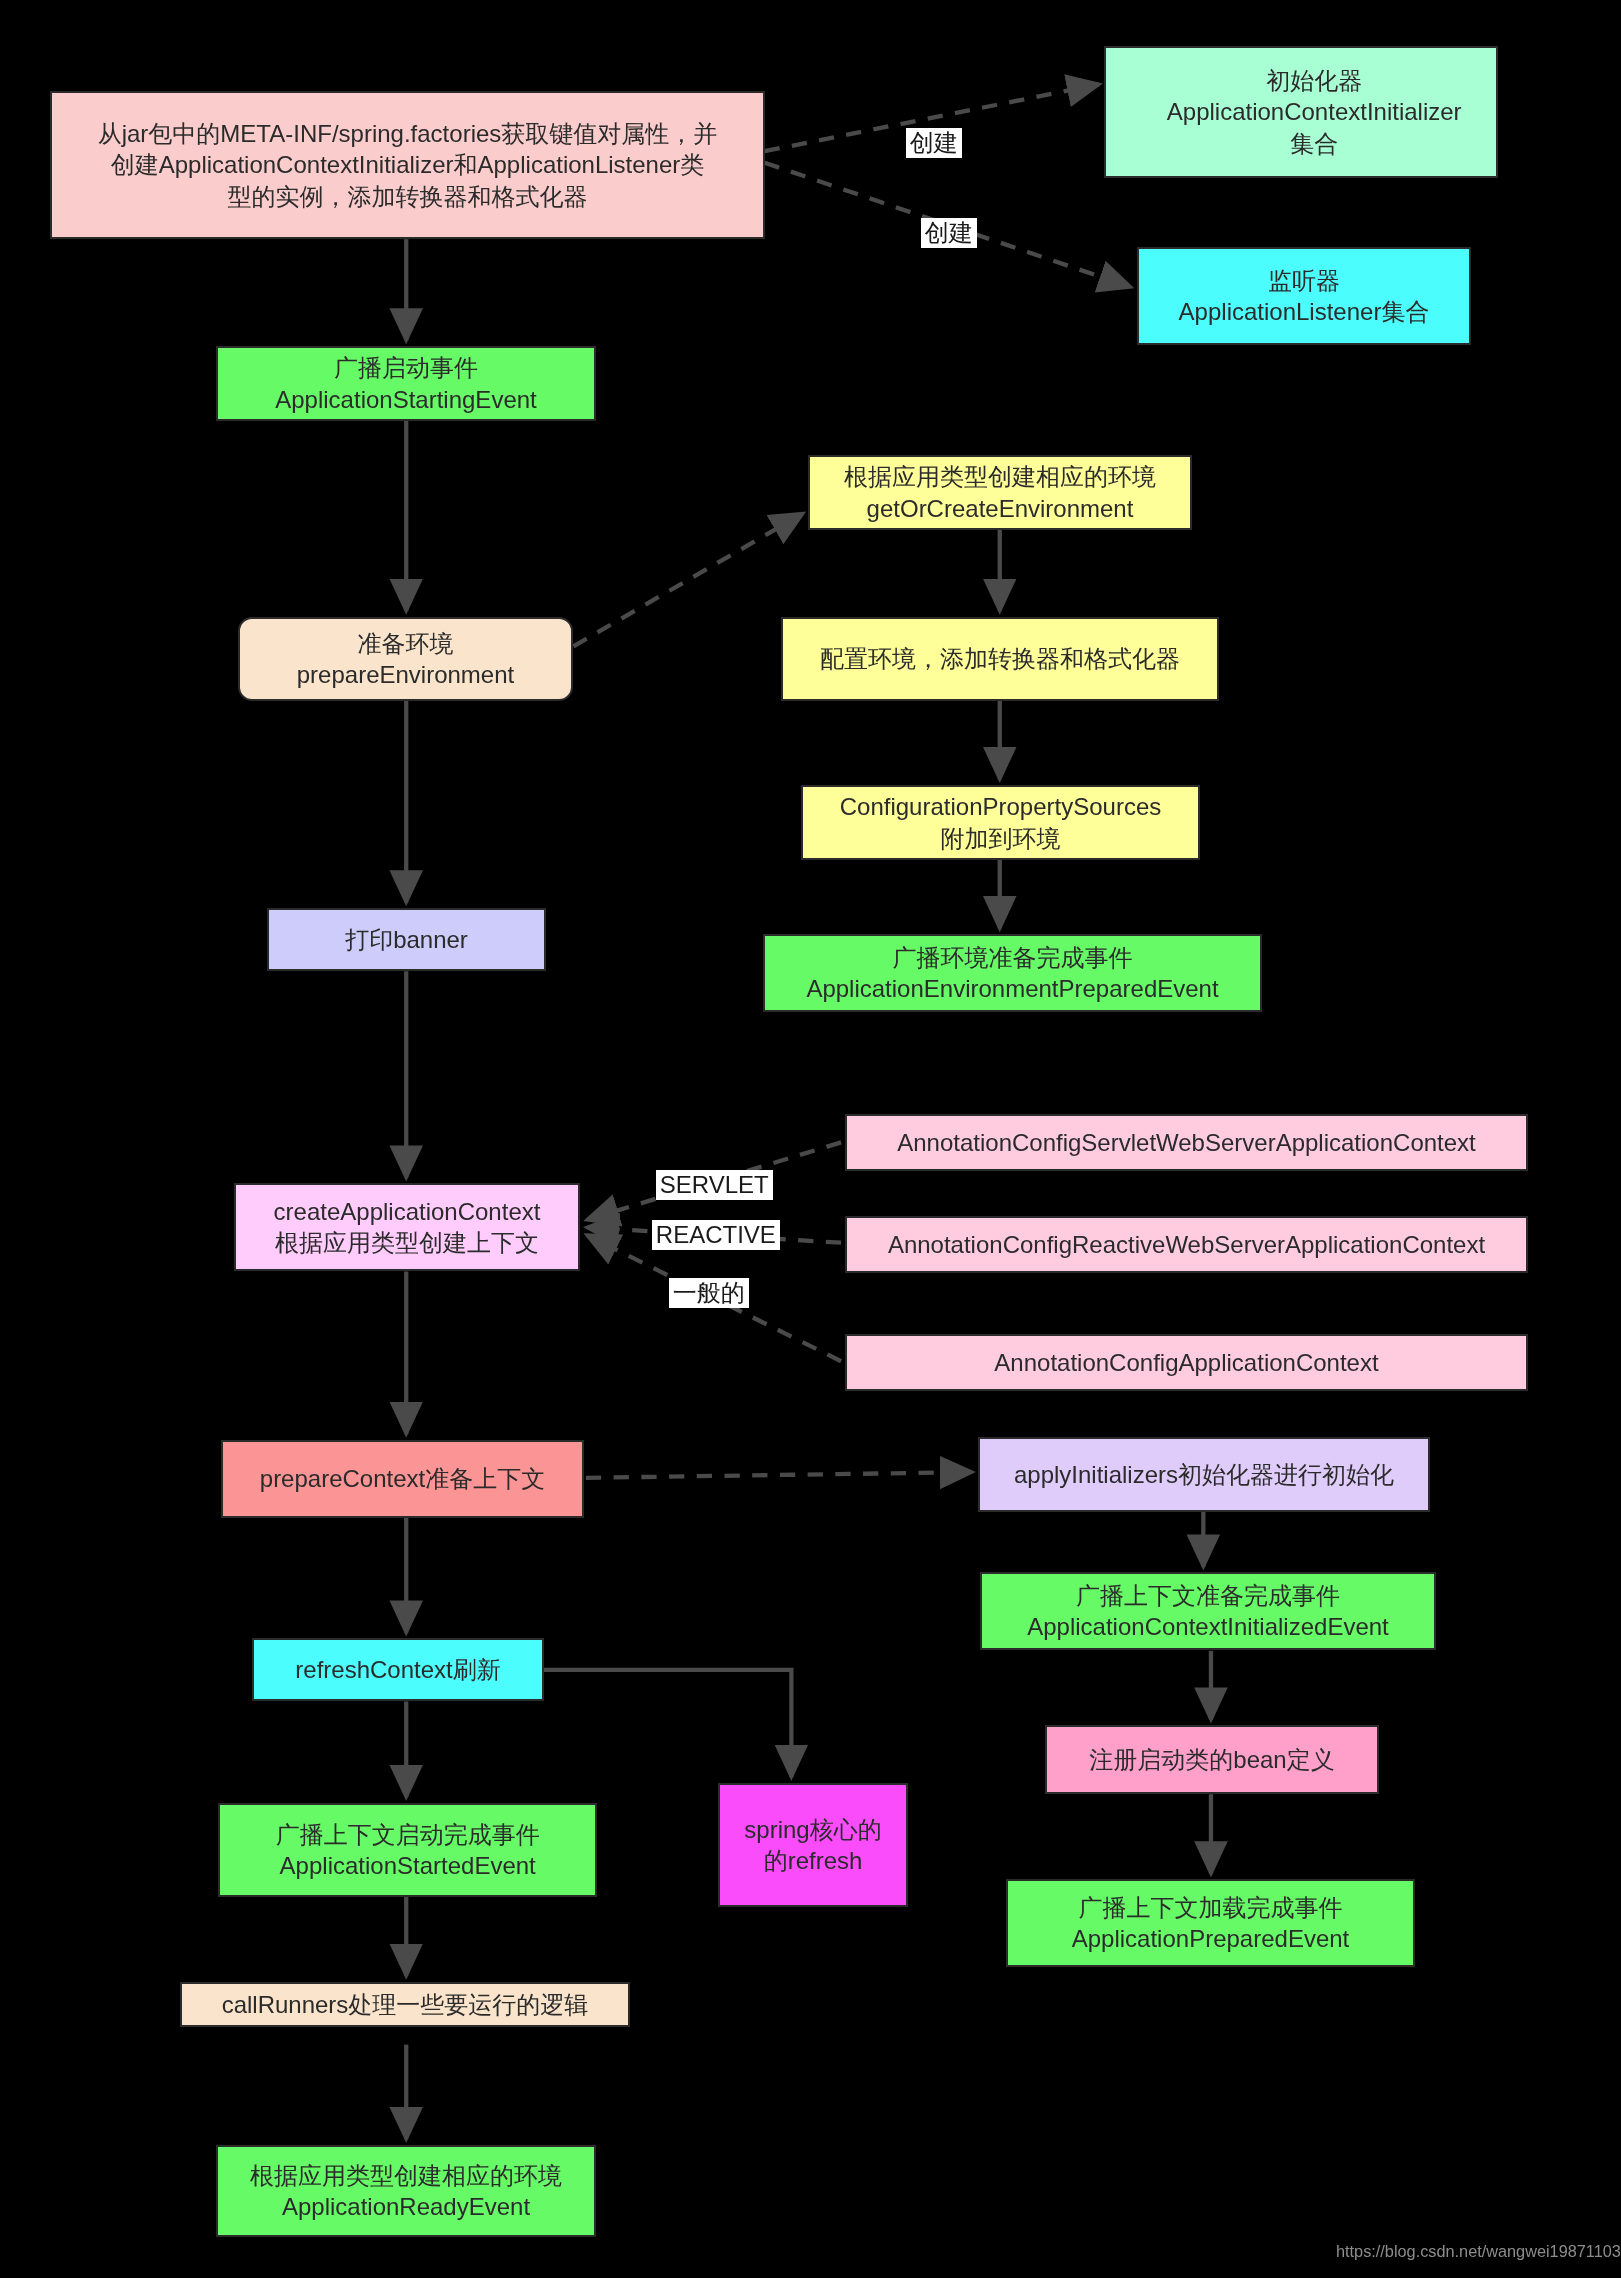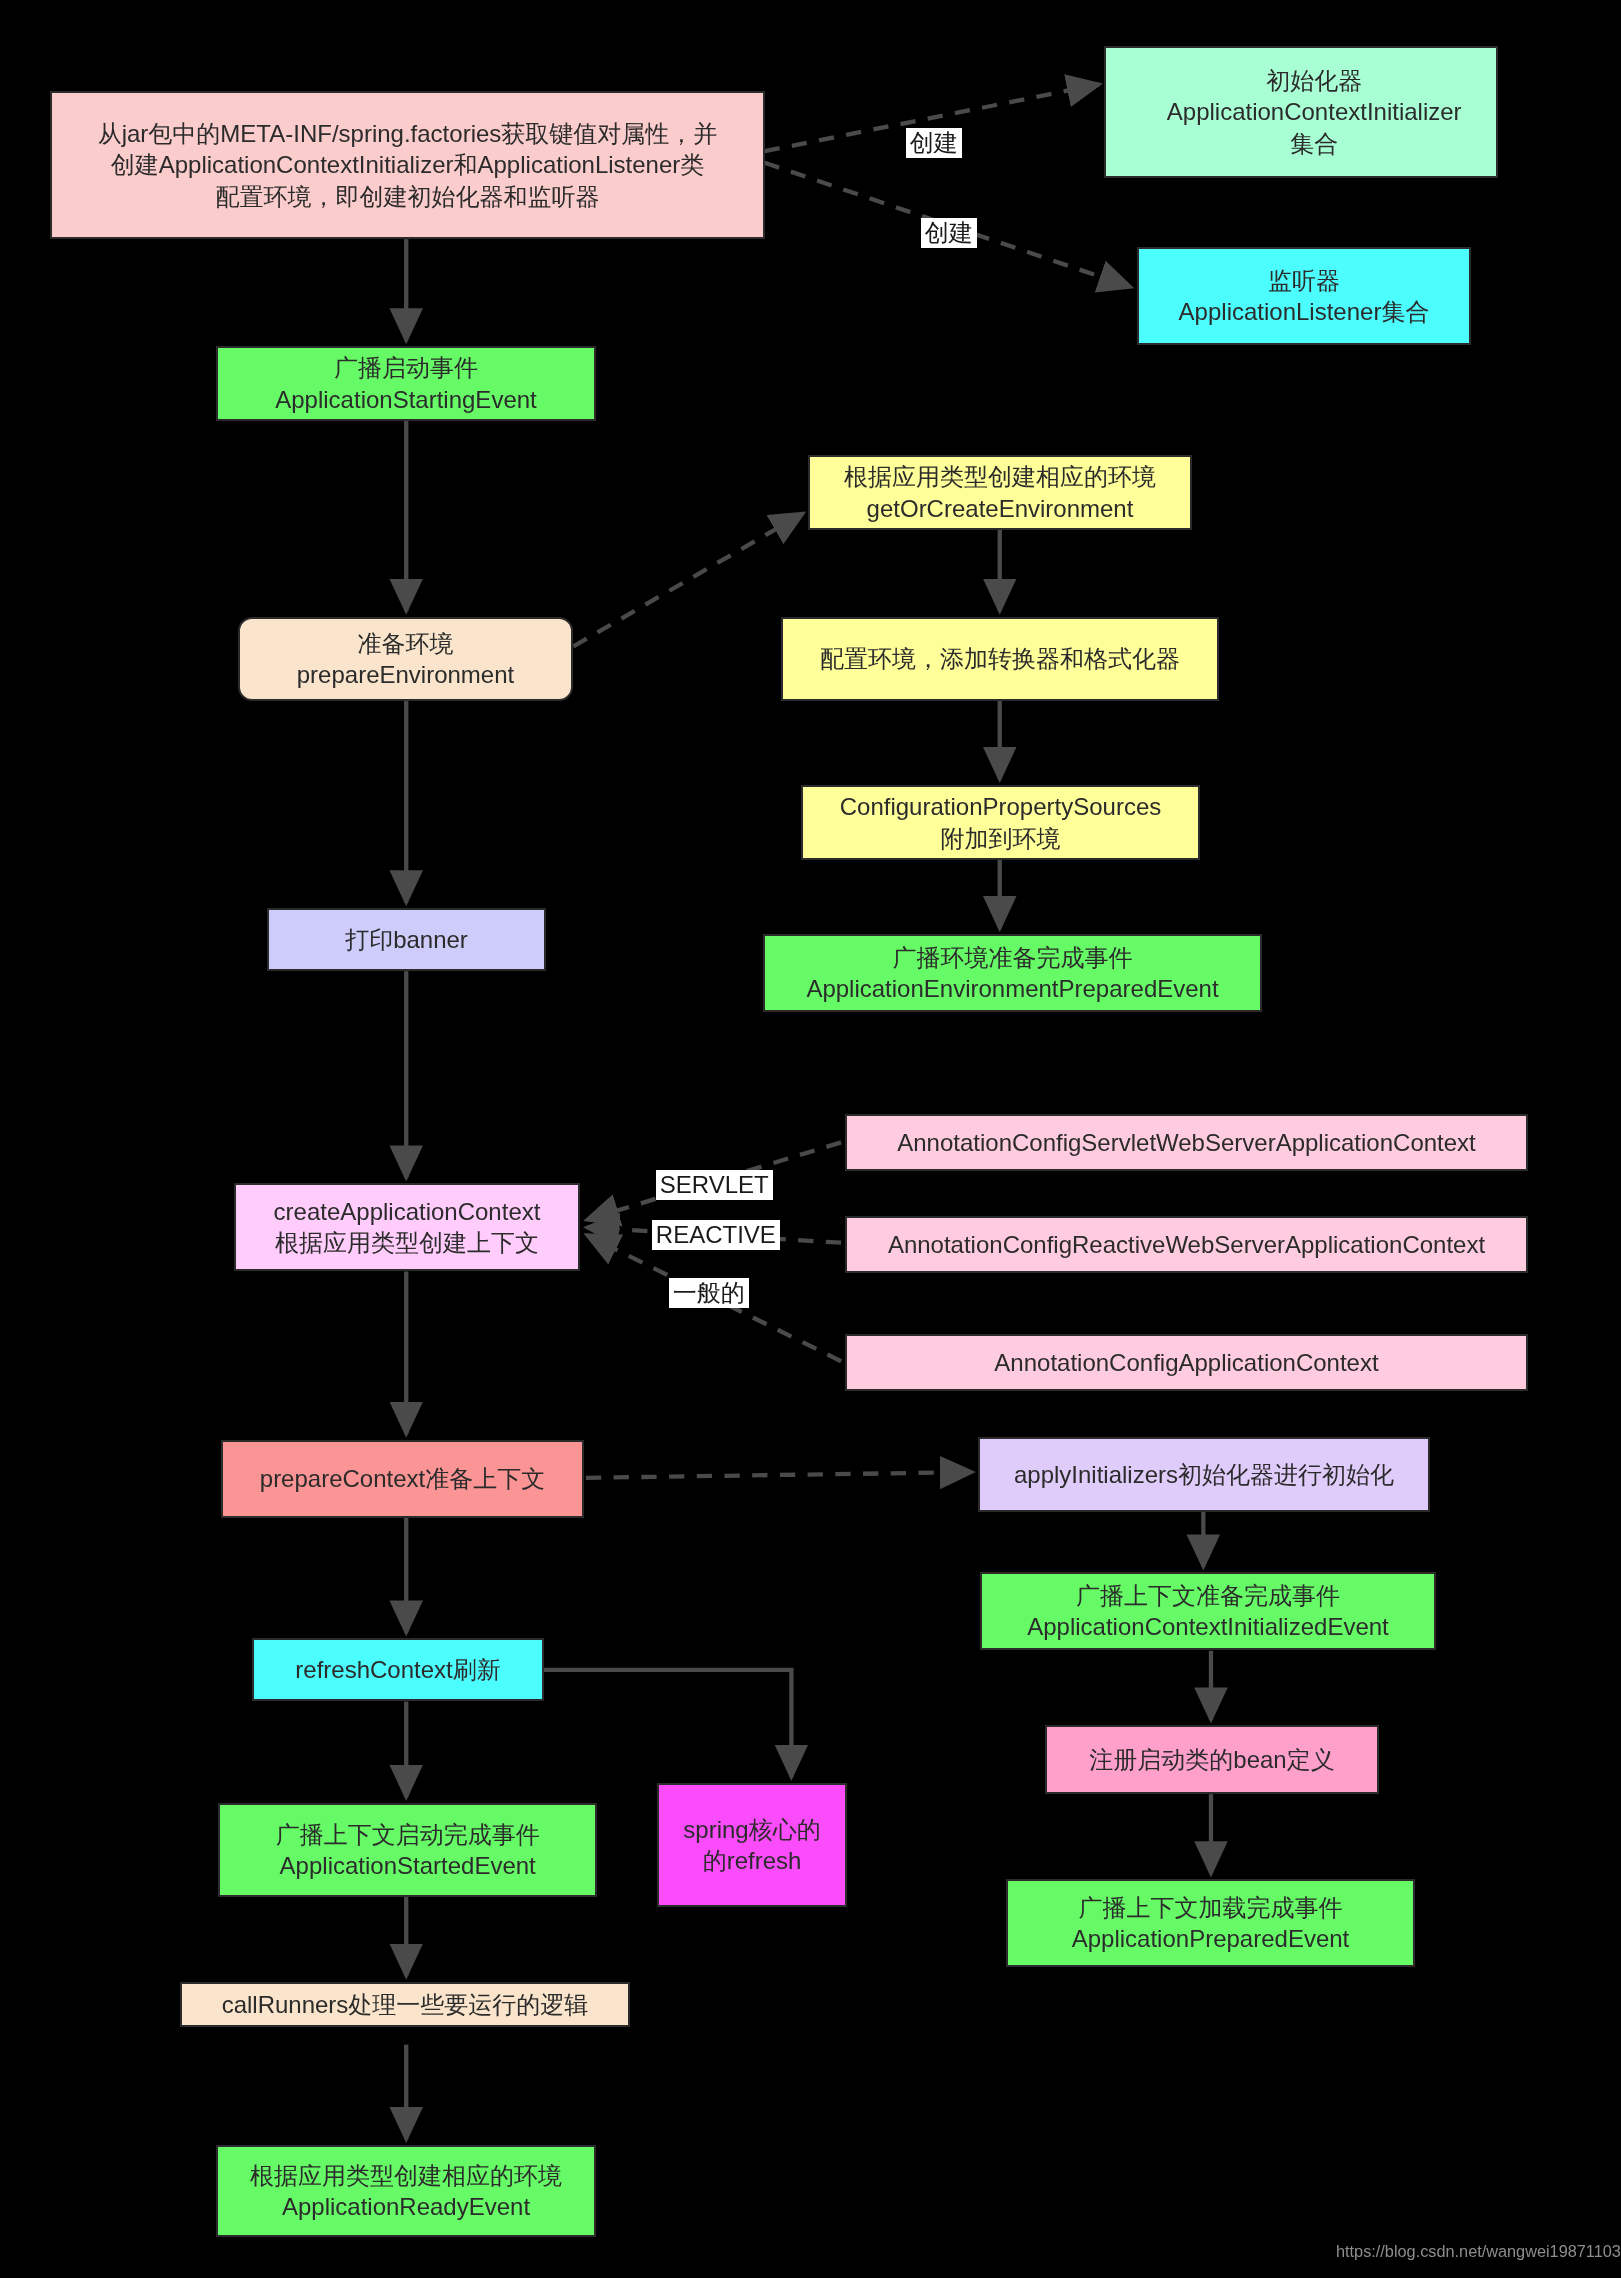--- a/index.html
+++ b/index.html
@@ -111,21 +111,21 @@
 
       <path d="M425,1984 L425,2067" marker-end="url(#ah)"></path>
 
       <path d="M425,2139 L425,2238" marker-end="url(#ah)"></path>
     </g>
   </svg>
 
   <div id="nodes-layer">
       <div class="node" style="left: 50px; top: 91px; width: 715px; height: 148px; background: rgb(251, 204, 204); font-size: 24px;"><span>从jar包中的META-INF/spring.factories获取键值对属性，并
 创建ApplicationContextInitializer和ApplicationListener类
-配置环境，即创建初始化器和监听器</span></div>
+型的实例，添加转换器和格式化器</span></div>
       <div class="node" style="left: 1104px; top: 46px; width: 394px; height: 132px; background: rgb(169, 255, 212); font-size: 24px; padding-left: 36px;"><span>初始化器
 ApplicationContextInitializer
 集合</span></div>
       <div class="node" style="left: 1137px; top: 247px; width: 334px; height: 98px; background: rgb(76, 253, 253); font-size: 24px;"><span>监听器
 ApplicationListener集合</span></div>
       <div class="node" style="left: 216px; top: 346px; width: 380px; height: 75px; background: rgb(102, 251, 102); font-size: 24px;"><span>广播启动事件
 ApplicationStartingEvent</span></div>
       <div class="node" style="left: 808px; top: 455px; width: 384px; height: 75px; background: rgb(255, 255, 153); font-size: 24px;"><span>根据应用类型创建相应的环境
 getOrCreateEnvironment</span></div>
       <div class="node" style="left: 238px; top: 617px; width: 335px; height: 84px; background: rgb(250, 229, 204); font-size: 24px; border-radius: 14px;"><span>准备环境
@@ -142,21 +142,21 @@
       <div class="node" style="left: 845px; top: 1216px; width: 683px; height: 57px; background: rgb(255, 204, 223); font-size: 24px;"><span>AnnotationConfigReactiveWebServerApplicationContext</span></div>
       <div class="node" style="left: 845px; top: 1334px; width: 683px; height: 57px; background: rgb(255, 204, 223); font-size: 24px;"><span>AnnotationConfigApplicationContext</span></div>
       <div class="node" style="left: 221px; top: 1440px; width: 363px; height: 78px; background: rgb(251, 148, 148); font-size: 24px;"><span>prepareContext准备上下文</span></div>
       <div class="node" style="left: 978px; top: 1437px; width: 452px; height: 75px; background: rgb(224, 204, 250); font-size: 24px;"><span>applyInitializers初始化器进行初始化</span></div>
       <div class="node" style="left: 980px; top: 1572px; width: 456px; height: 78px; background: rgb(102, 251, 102); font-size: 24px;"><span>广播上下文准备完成事件
 ApplicationContextInitializedEvent</span></div>
       <div class="node" style="left: 252px; top: 1638px; width: 292px; height: 63px; background: rgb(76, 253, 253); font-size: 24px;"><span>refreshContext刷新</span></div>
       <div class="node" style="left: 1045px; top: 1725px; width: 334px; height: 69px; background: rgb(255, 160, 203); font-size: 24px;"><span>注册启动类的bean定义</span></div>
       <div class="node" style="left: 218px; top: 1803px; width: 379px; height: 94px; background: rgb(102, 251, 102); font-size: 24px; padding-left: 10px;"><span>广播上下文启动完成事件
 ApplicationStartedEvent</span></div>
-      <div class="node" style="left: 657px; top: 1783px; width: 190px; height: 124px; background: rgb(251, 76, 251); font-size: 24px;"><span>spring核心的
+      <div class="node" style="left: 718px; top: 1783px; width: 190px; height: 124px; background: rgb(251, 76, 251); font-size: 24px;"><span>spring核心的
 的refresh</span></div>
       <div class="node" style="left: 1006px; top: 1879px; width: 409px; height: 88px; background: rgb(102, 251, 102); font-size: 24px;"><span>广播上下文加载完成事件
 ApplicationPreparedEvent</span></div>
       <div class="node" style="left: 180px; top: 1982px; width: 450px; height: 45px; background: rgb(250, 229, 204); font-size: 24px;"><span>callRunners处理一些要运行的逻辑</span></div>
       <div class="node" style="left: 216px; top: 2145px; width: 380px; height: 92px; background: rgb(102, 251, 102); font-size: 24px;"><span>根据应用类型创建相应的环境
 ApplicationReadyEvent</span></div>
     </div>
   <div id="labels-layer">
       <div class="edge-label" style="left: 906px; top: 128px;">创建</div>
       <div class="edge-label" style="left: 921px; top: 218px;">创建</div>

